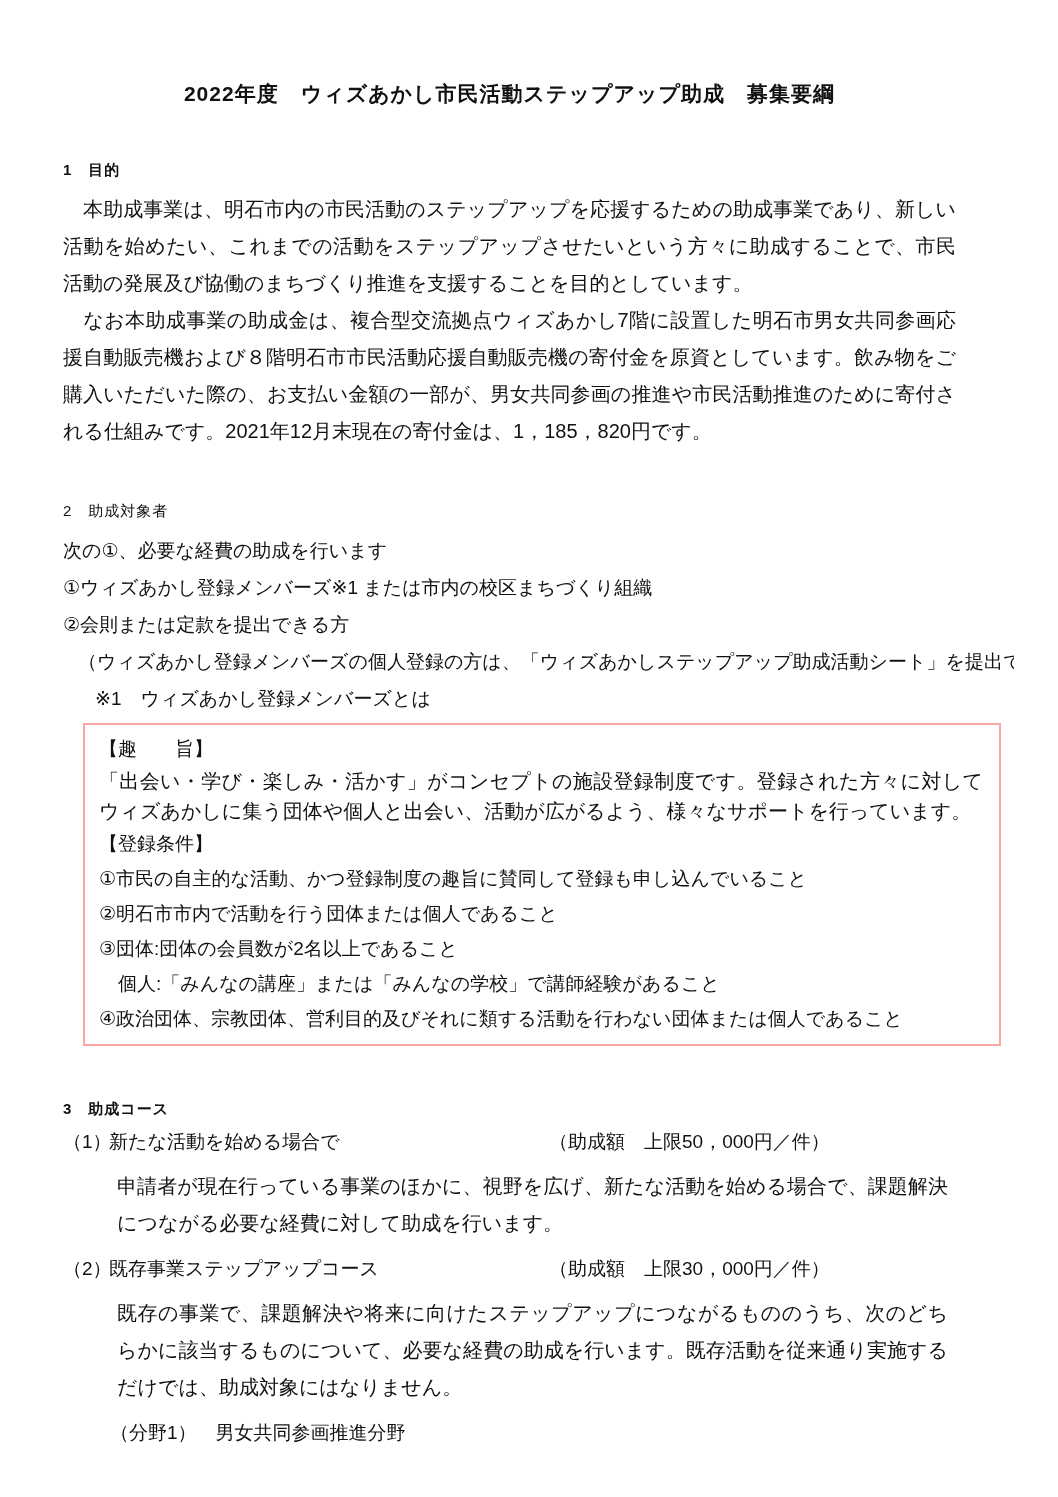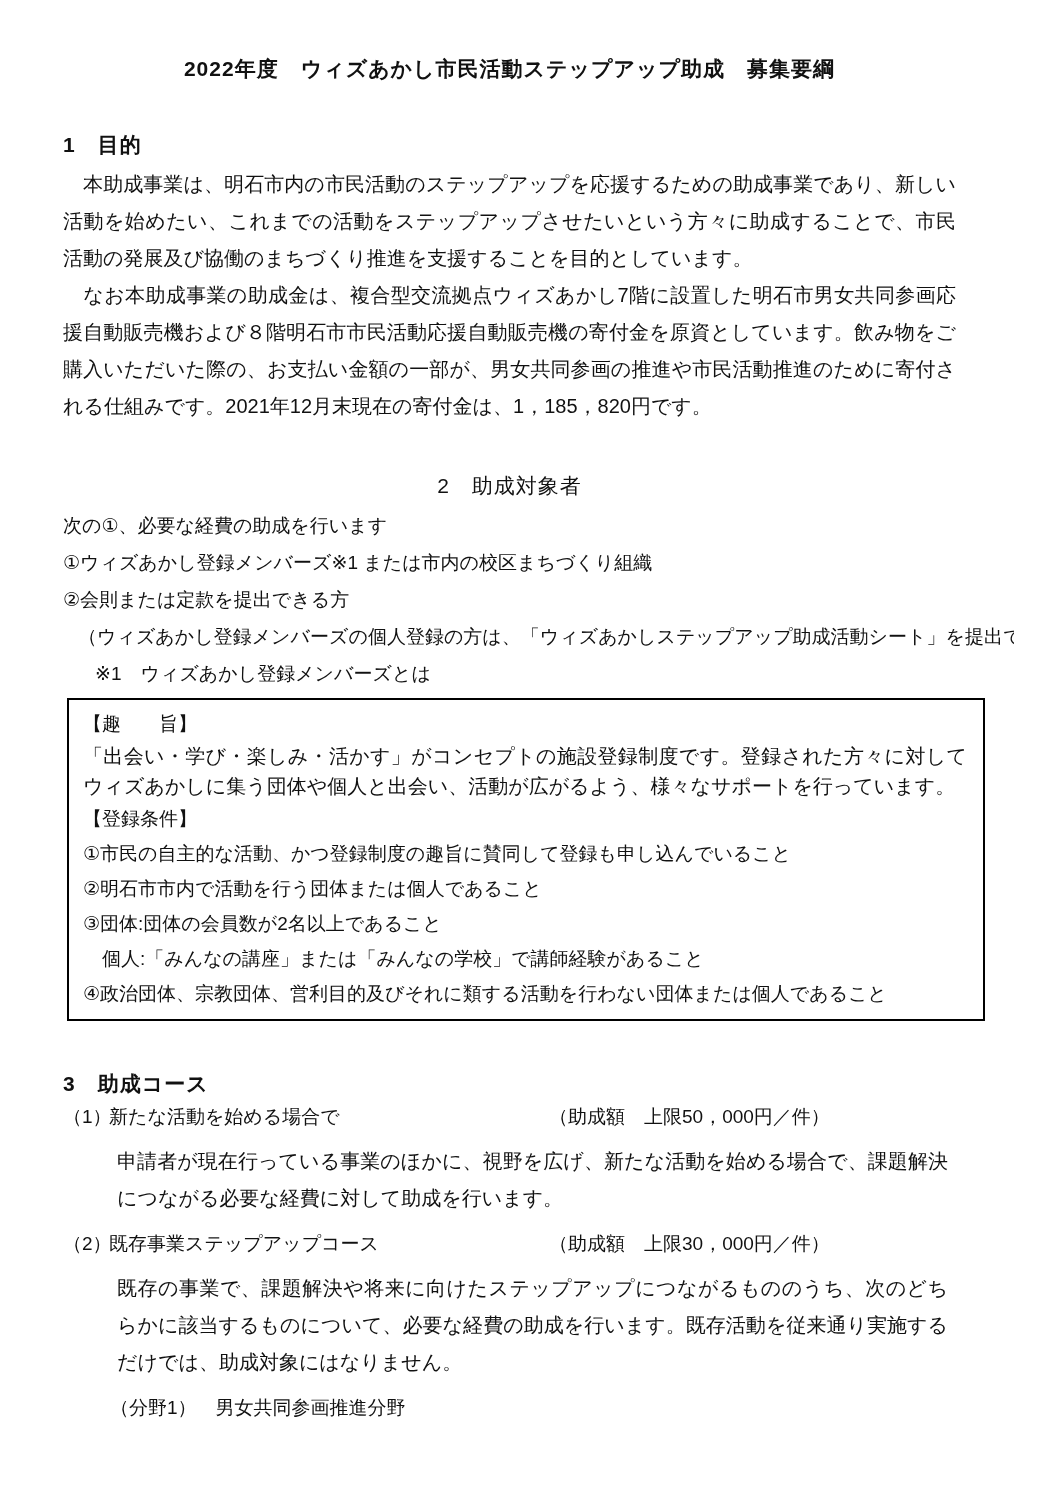--- a/index.html
+++ b/index.html
@@ -7,62 +7,62 @@
     width: 1058px;
     height: 1497px;
     background: #ffffff;
     color: #111111;
     font-family: "Liberation Sans", "DejaVu Sans", sans-serif;
   }
   .page {
     box-sizing: border-box;
     width: 1014px;
     height: 1497px;
-    padding: 56px 58px 20px 63px;
+    padding: 81px 58px 20px 63px;
     overflow: hidden;
   }
   .doc-title {
     font-size: 21px;
     font-weight: bold;
     text-align: center;
     margin: 0;
     letter-spacing: 1px;
     line-height: 26px;
   }
   .sec-heading {
-    font-size: 21px;
+    font-size: 15px;
     font-weight: bold;
     margin: 0;
     line-height: 28px;
     letter-spacing: 1px;
   }
-  .sec-heading.regular { font-weight: normal; text-align: center; }
+  .sec-heading.regular { font-weight: normal; }
   .h1-gap { margin-top: 49px; }
   .h2-gap { margin-top: 47px; }
   .h3-gap { margin-top: 49px; }
   .para {
     font-size: 20px;
     line-height: 37px;
     margin: 0;
     text-align: justify;
   }
   .para.first { margin-top: 7px; }
   .line {
     font-size: 19px;
     line-height: 37px;
     white-space: nowrap;
   }
   .s2-block { margin-top: 7px; }
   .note-1 { padding-left: 15px; }
   .note-2 { padding-left: 32px; }
   .member-box {
     box-sizing: border-box;
-    border: 2px solid #000000;
+    border: 2px solid #fca5a5;
     width: 918px;
-    margin-left: 4px;
+    margin-left: 20px;
     margin-top: 6px;
     padding: 6px 16px 8px 14px;
   }
   .member-box .line {
     line-height: 35px;
     white-space: normal;
     text-align: justify;
   }
   .member-box .para { line-height: 30px; }
   .cond-sub { padding-left: 19px; }

